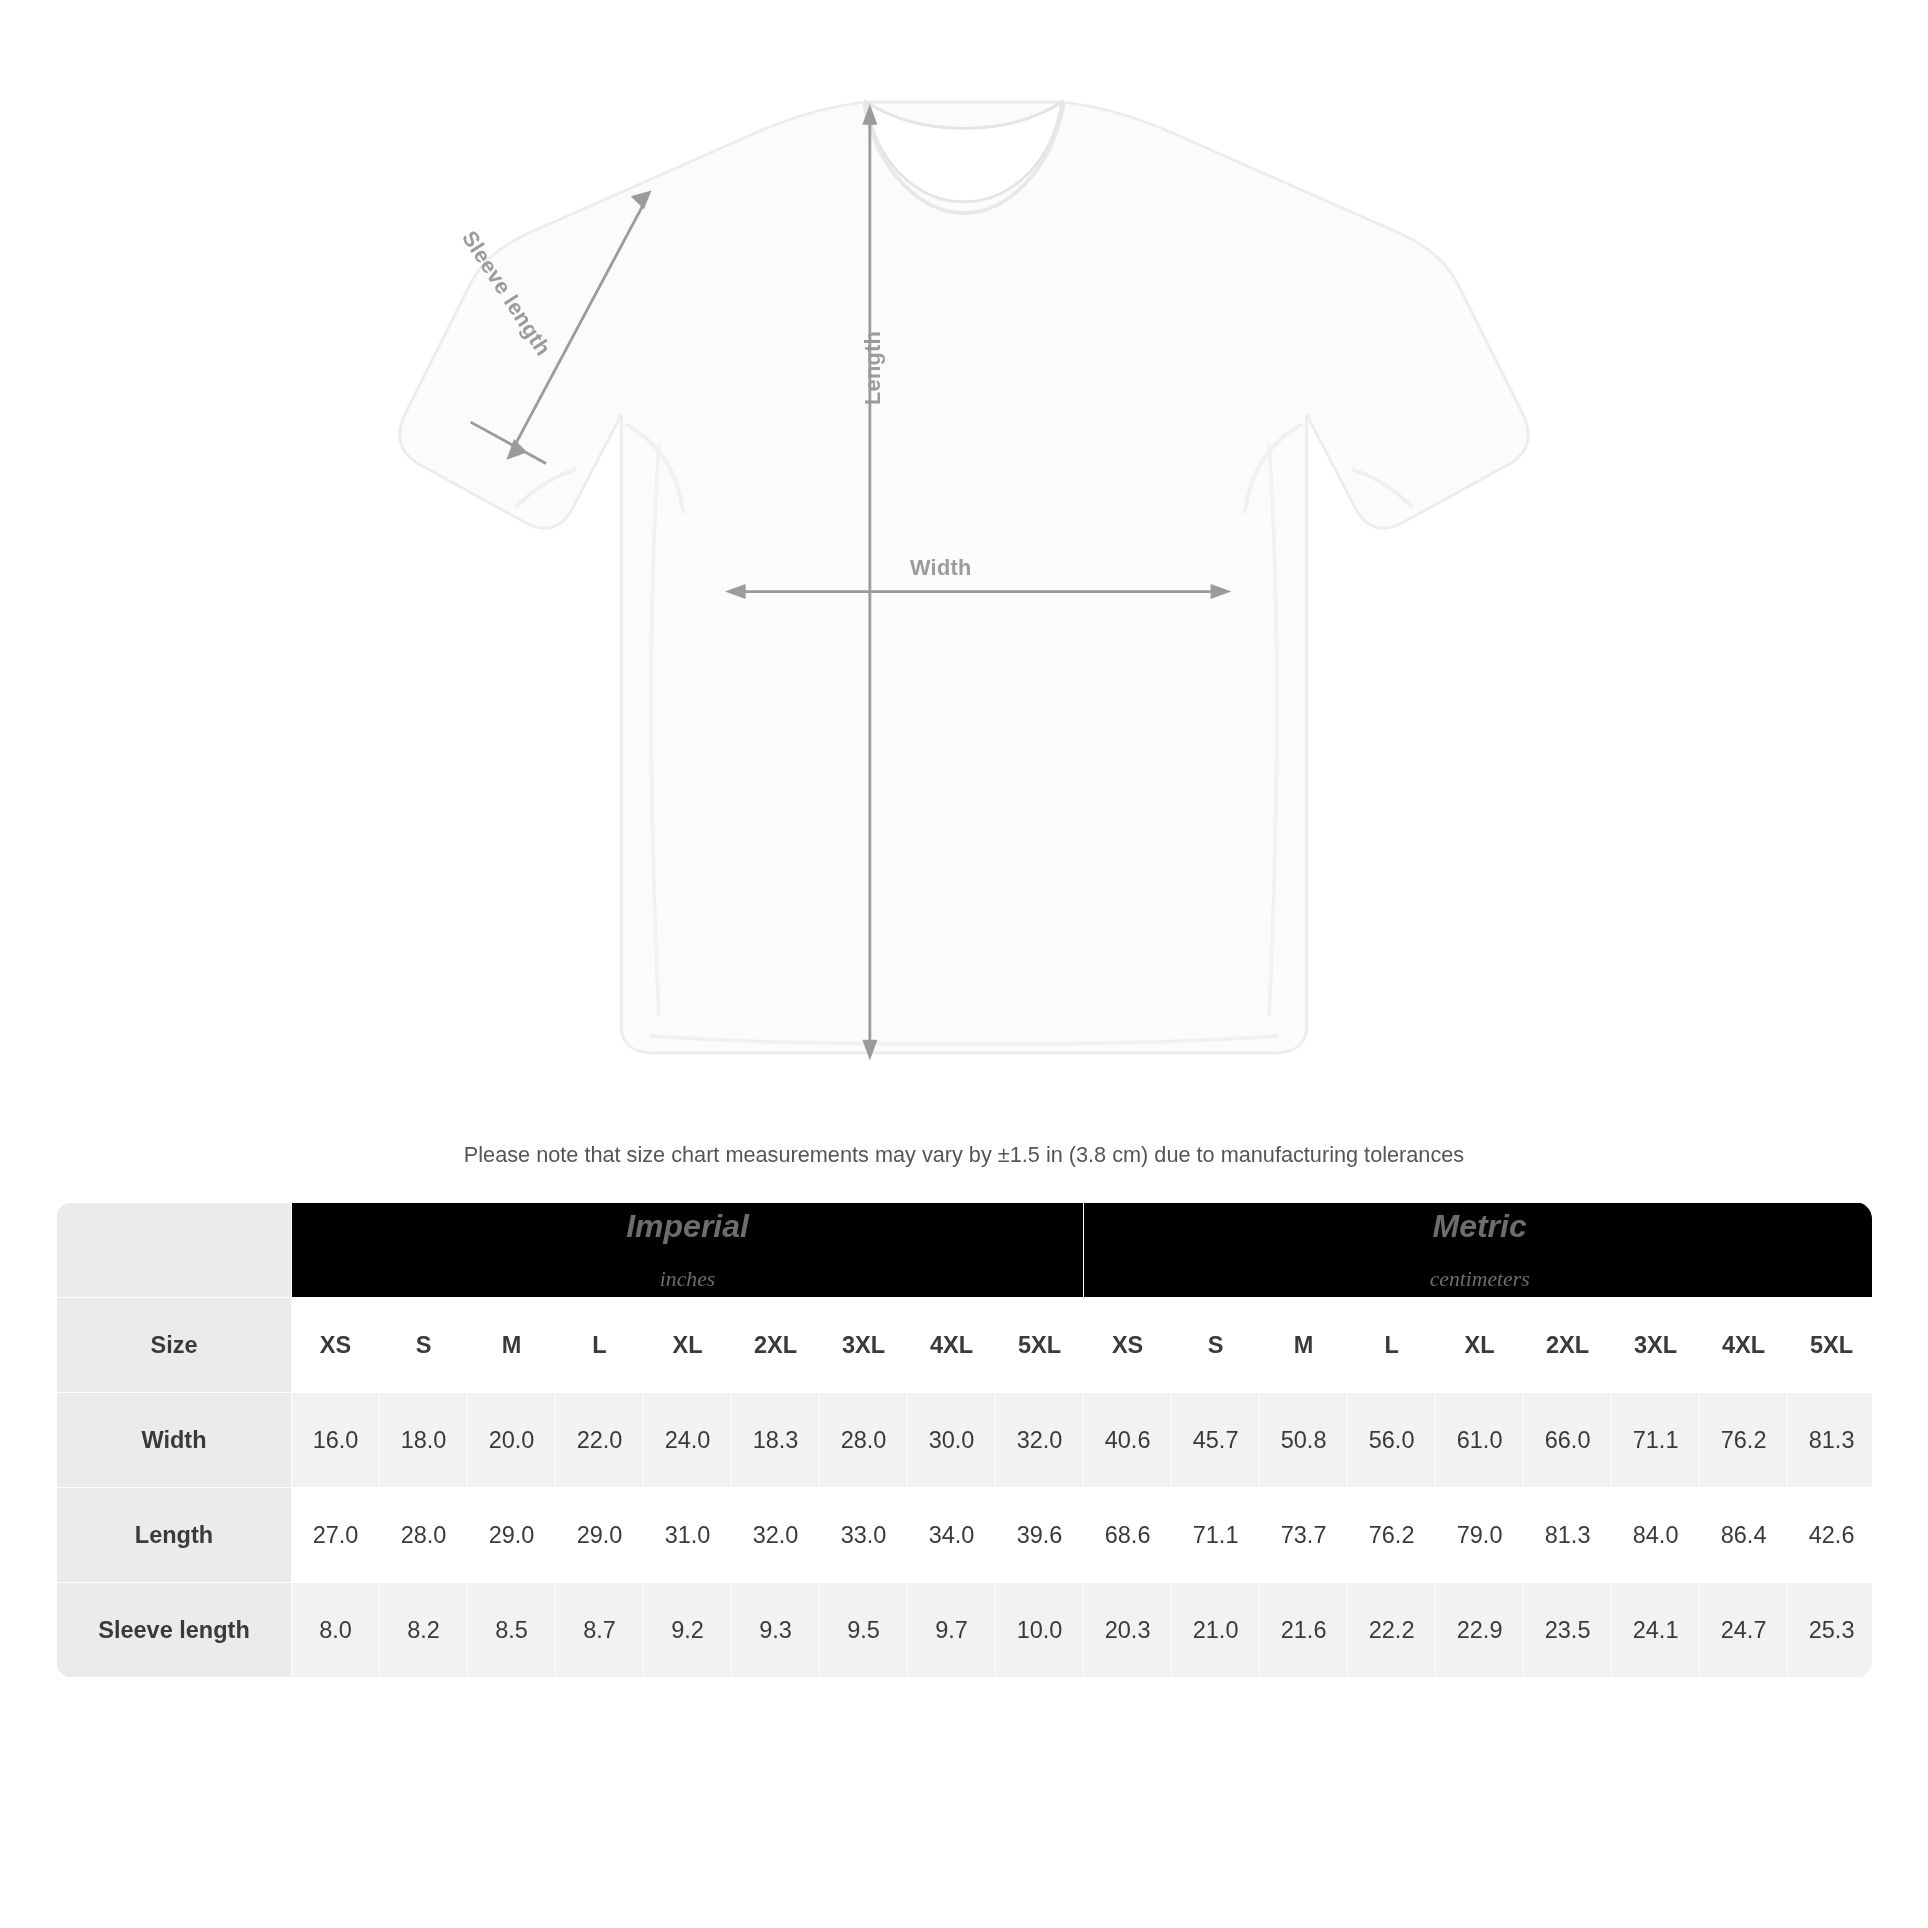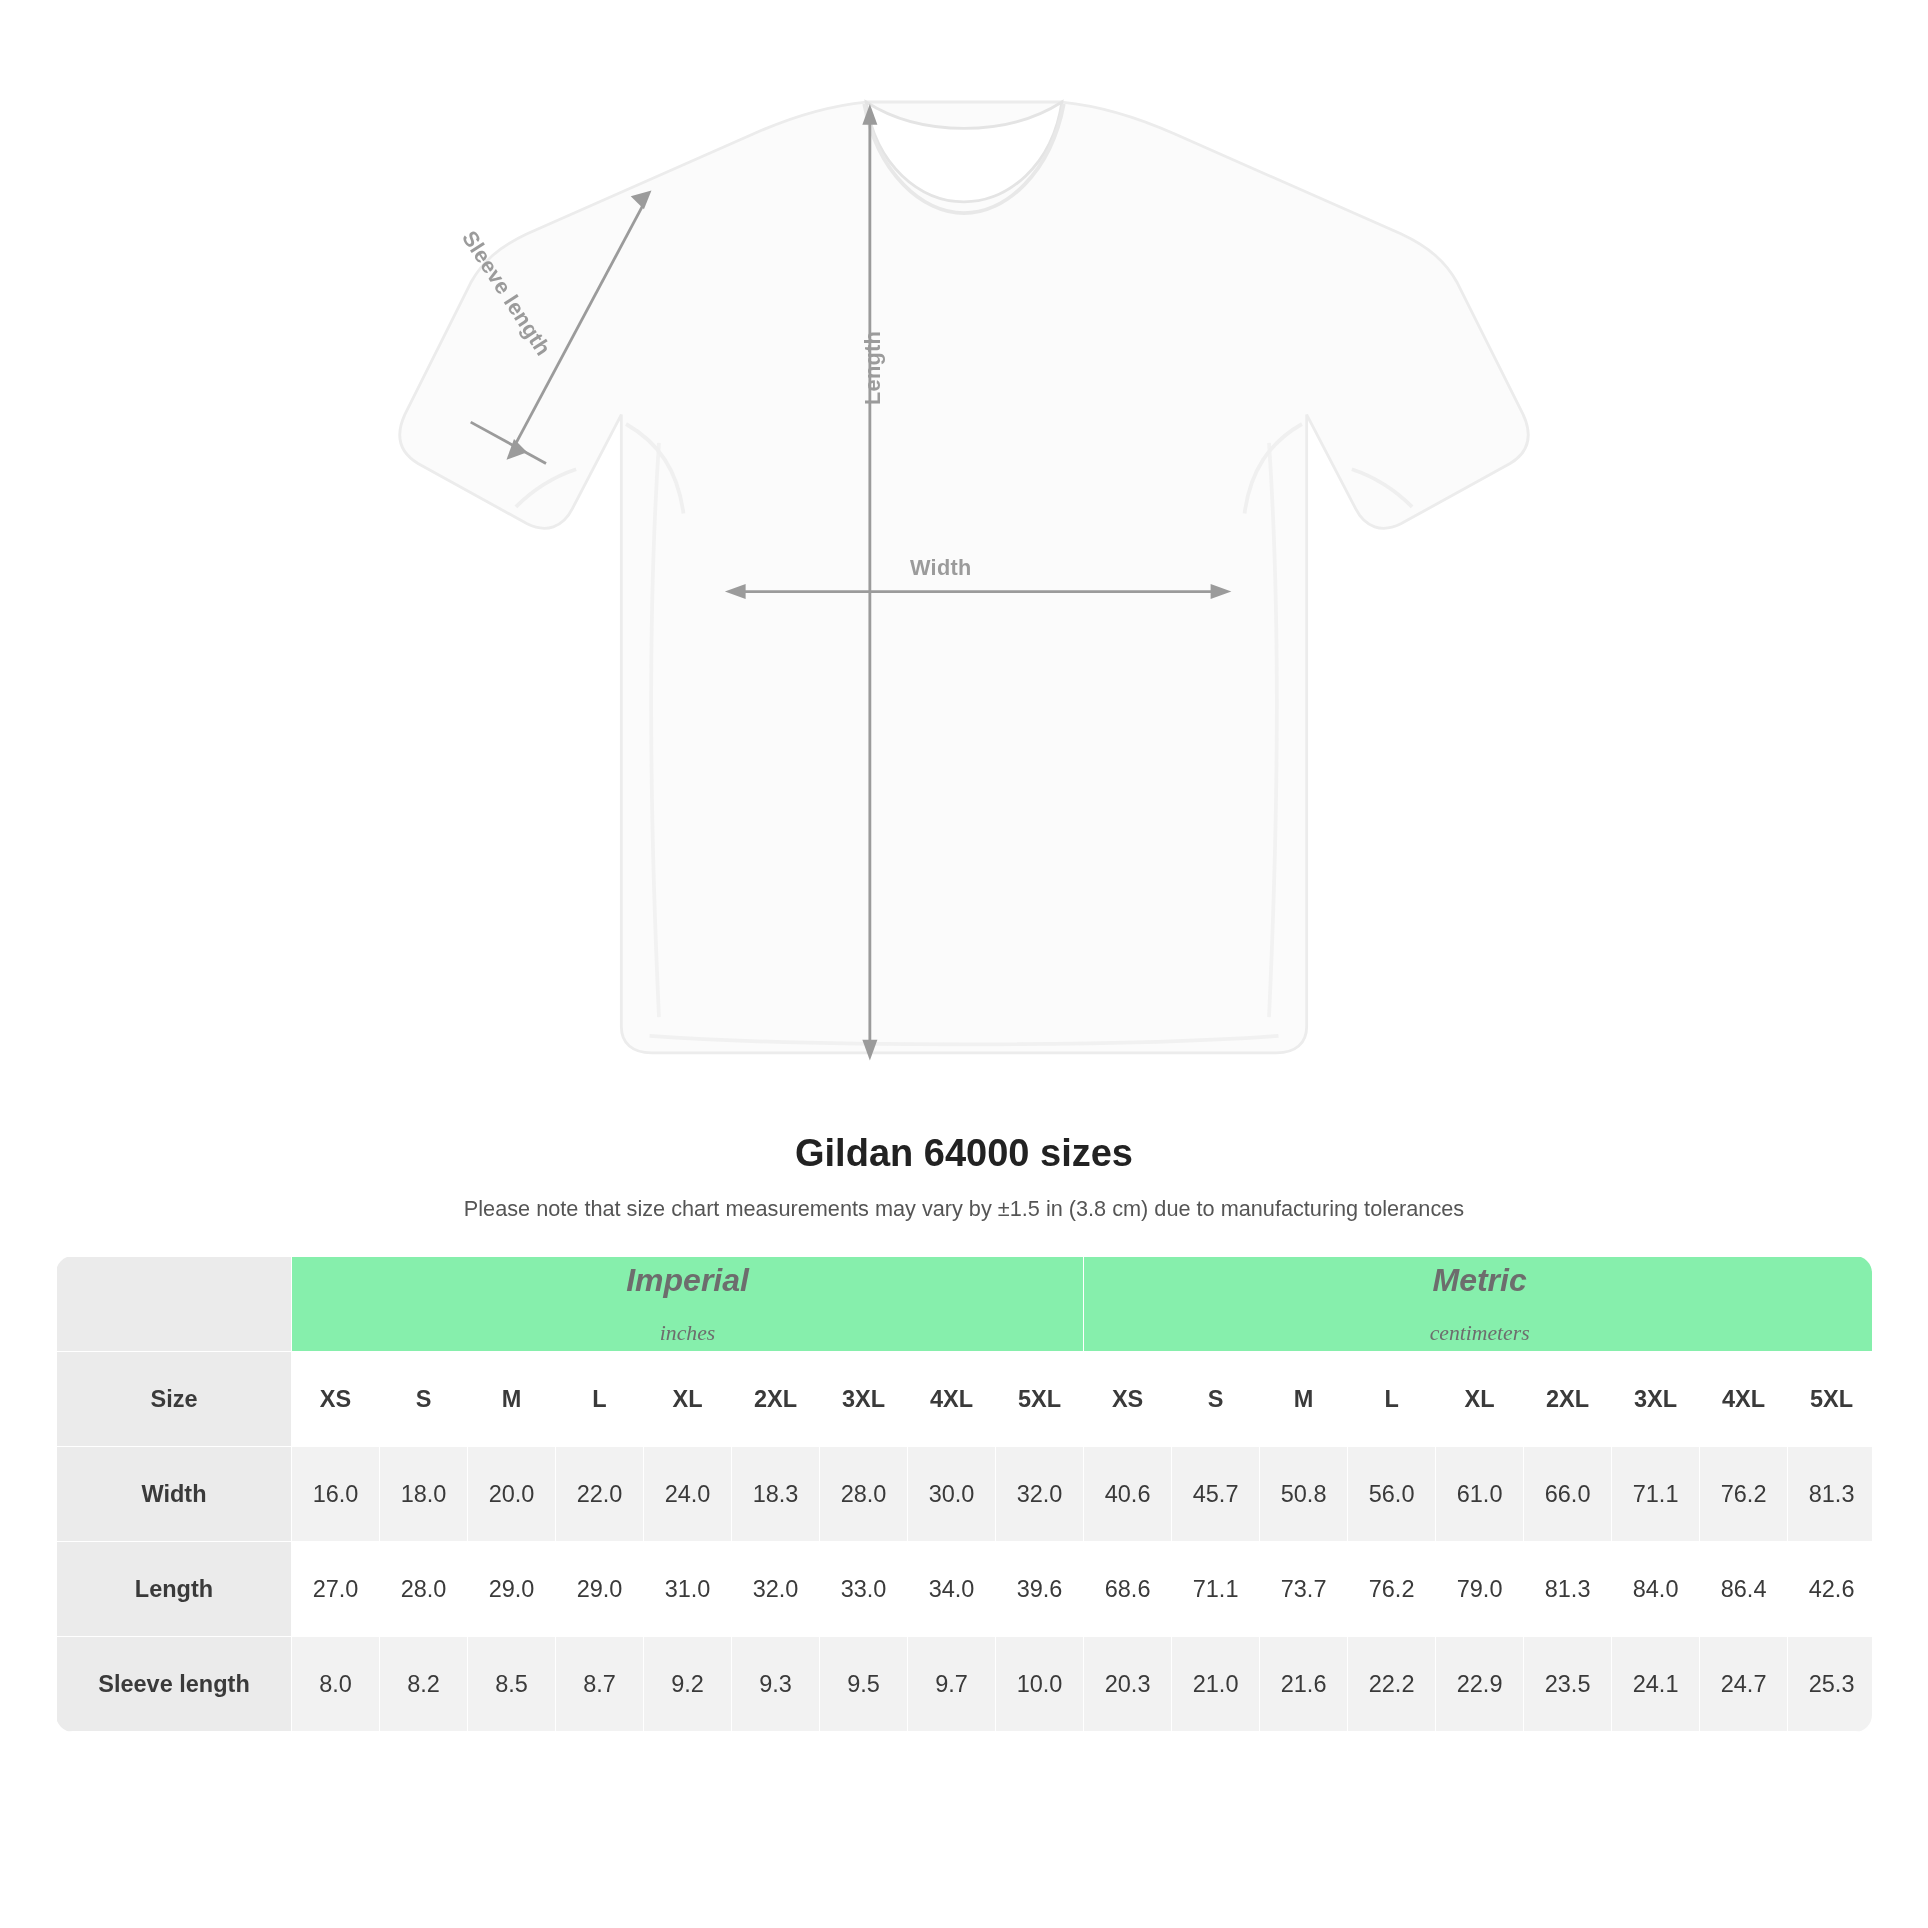--- a/index.html
+++ b/index.html
@@ -86,21 +86,21 @@
   }
   table.size-table td, table.size-table th {
     border: 0.9px solid #ffffff;
     text-align: center;
     font-size: 23.5px;
     color: #3a3a3a;
     padding: 0;
     height: 94px;
   }
   .unit-head {
-    background: #86efac;
+    background: #000000;
     height: 156px;
     vertical-align: middle;
   }
   .unit-head .u-name {
     font-size: 32px;
     font-style: italic;
     font-weight: bold;
     color: #6d6d6d;
     display: block;
   }
@@ -207,21 +207,20 @@
         <line x1="500" y1="448" x2="580" y2="492"></line>
       </g>
     </svg>
 
     <div class="dim-label dim-width">Width</div>
     <div class="dim-label dim-length">Length</div>
     <div class="dim-label dim-sleeve">Sleeve length</div>
   </div>
 
   <div class="title-block">
-    <div class="chart-title">Gildan 64000 sizes</div>
     <div class="chart-note">Please note that size chart measurements may vary by ±1.5 in (3.8 cm) due to manufacturing tolerances</div>
   </div>
 
   <div class="table-wrap">
     <table class="size-table">
       <colgroup>
         <col style="width:235px">
         <col span="18" style="width:88px">
       </colgroup>
       <tbody>

